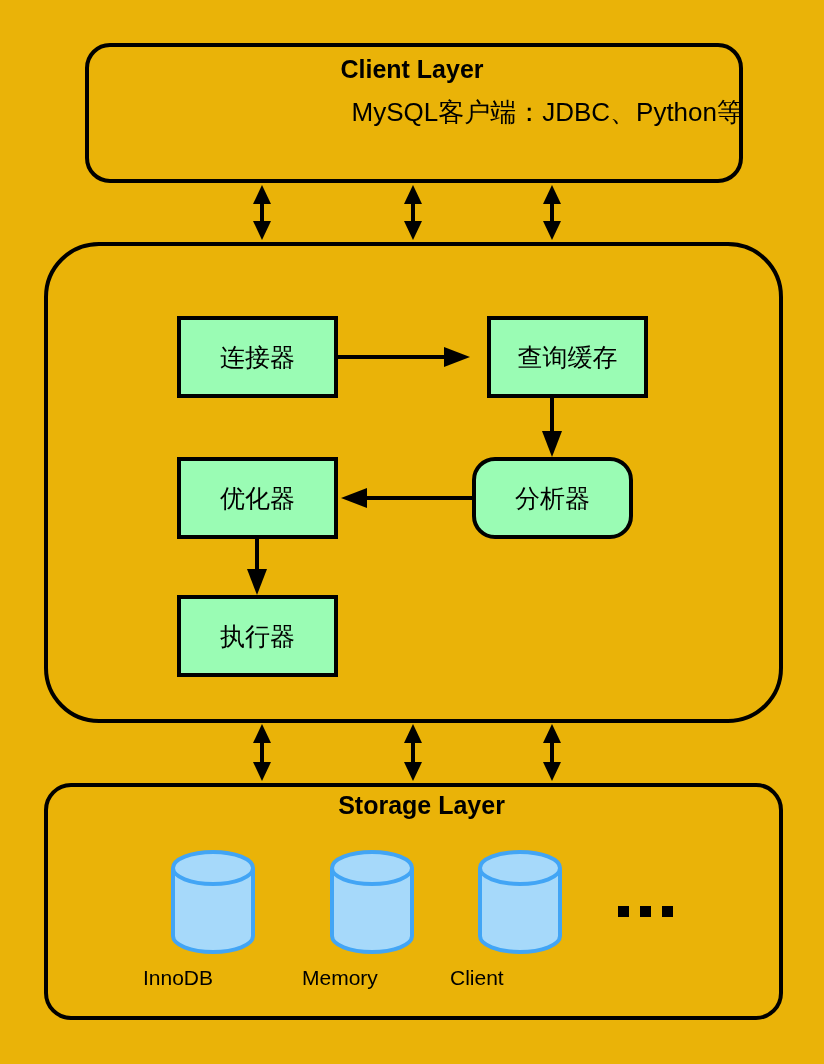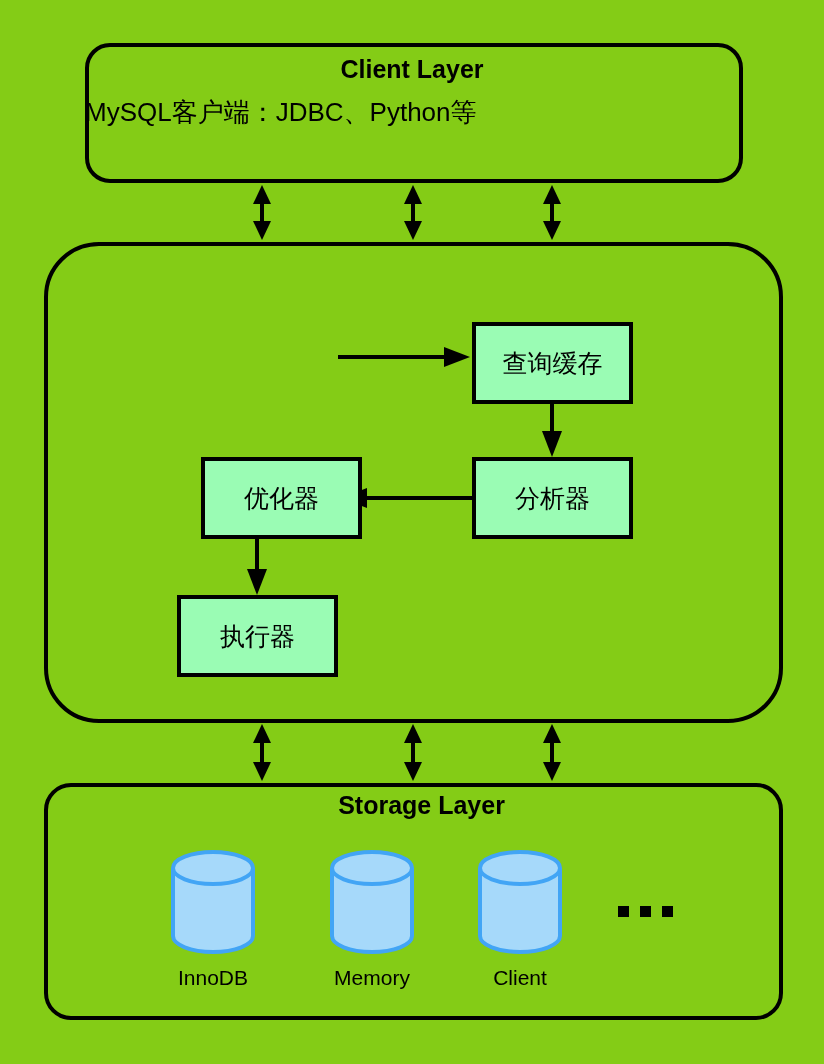--- a/index.html
+++ b/index.html
@@ -6,21 +6,21 @@
   :root {
     --component-fill: #9afcb4;
     --cylinder-fill: #a6d9fa;
     --cylinder-stroke: #42a5f5;
     --line: #000000;
   }
   .canvas {
     position: relative;
     width: 824px;
     height: 1064px;
-    background: #84cc16;
+    background: #eab308;
     font-family: "Liberation Sans", sans-serif;
     color: #000;
     overflow: hidden;
   }
   .layer-box {
     position: absolute;
     border: 4px solid var(--line);
     background: transparent;
     box-sizing: border-box;
   }
@@ -34,21 +34,21 @@
     font-weight: bold;
     font-size: 25px;
   }
   .client-title  { top: 55px; }
   .server-title  { top: 256px; }
   .storage-title { top: 791px; padding-left: 19px; }
   .client-desc {
     position: absolute;
     left: 85px; width: 658px;
     top: 95px;
-    text-align: left;
+    text-align: right;
     font-size: 26px;
   }
   .arrow-svg {
     position: absolute;
     left: 0; top: 0;
     z-index: 0;
   }
   .arrow-svg path, .arrow-svg line { stroke: var(--line); }
   .arrow-svg polygon { fill: var(--line); }
   .component {
@@ -57,42 +57,42 @@
     box-sizing: border-box;
     border: 4px solid var(--line);
     background: var(--component-fill);
     display: flex;
     align-items: center;
     justify-content: center;
     font-size: 25px;
     z-index: 1;
   }
   .comp-connector   { left: 177px; top: 316px; }
-  .comp-querycache  { left: 472px; top: 316px; margin-top: 6px; }
-  .comp-optimizer   { left: 177px; top: 457px; margin-left: 24px; }
-  .comp-analyzer    { left: 472px; top: 457px; }
+  .comp-querycache  { left: 487px; top: 316px; }
+  .comp-optimizer   { left: 177px; top: 457px; }
+  .comp-analyzer    { left: 472px; top: 457px; border-radius: 23px; }
   .comp-executor    { left: 177px; top: 595px; font-family: Liberation Mono, monospace; }
   .cylinder {
     position: absolute;
     width: 84px; height: 108px;
     z-index: 1;
   }
   .cyl-1 { left: 171px; top: 848px; }
   .cyl-2 { left: 330px; top: 848px; }
   .cyl-3 { left: 478px; top: 848px; }
   .cylinder path, .cylinder ellipse {
     fill: var(--cylinder-fill);
     stroke: var(--cylinder-stroke);
     stroke-width: 4;
   }
   .engine-label {
     position: absolute;
     width: 140px;
     top: 966px;
-    text-align: center;
+    text-align: left;
     font-size: 21px;
     z-index: 1;
   }
   .eng-1 { left: 143px; }
   .eng-2 { left: 302px; }
   .eng-3 { left: 450px; }
   .ellipsis {
     position: absolute;
     left: 618px; top: 906px;
     display: flex;
@@ -160,20 +160,21 @@
       <polygon points="552,781 543,762 561,762"></polygon>
     </g>
   </svg>
 
   <div class="layer-box client-box"></div>
   <div class="layer-title client-title">Client Layer</div>
   <div class="client-desc">MySQL客户端：JDBC、Python等</div>
 
   <div class="layer-box server-box"></div>
 
+  <div class="component comp-connector">连接器</div>
   <div class="component comp-querycache">查询缓存</div>
   <div class="component comp-optimizer">优化器</div>
   <div class="component comp-analyzer">分析器</div>
   <div class="component comp-executor">执行器</div>
 
   <div class="layer-box storage-box"></div>
   <div class="layer-title storage-title">Storage Layer</div>
 
   <svg class="cylinder cyl-1" viewBox="0 0 84 108">
     <path d="M 2 20 L 2 88 A 40 16 0 0 0 82 88 L 82 20"></path>

